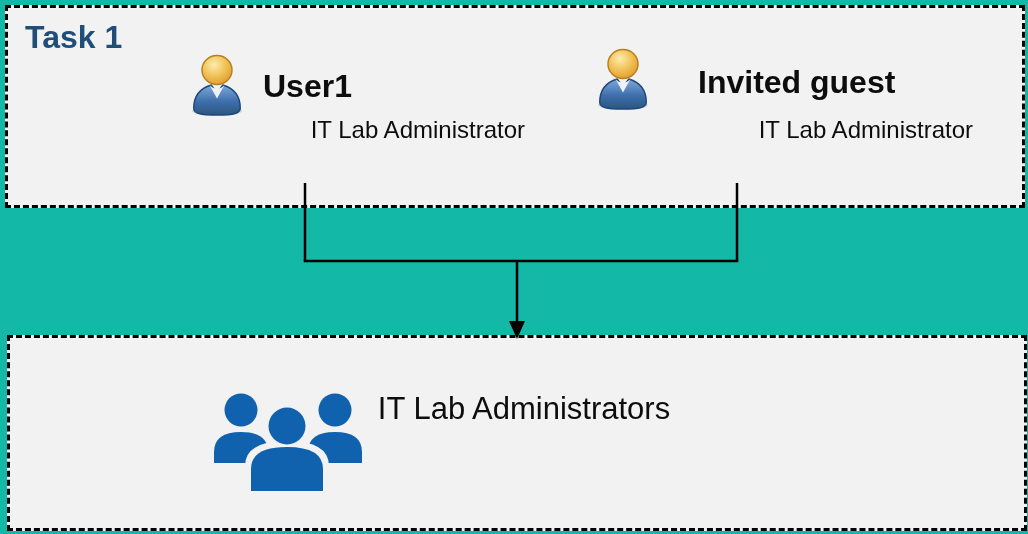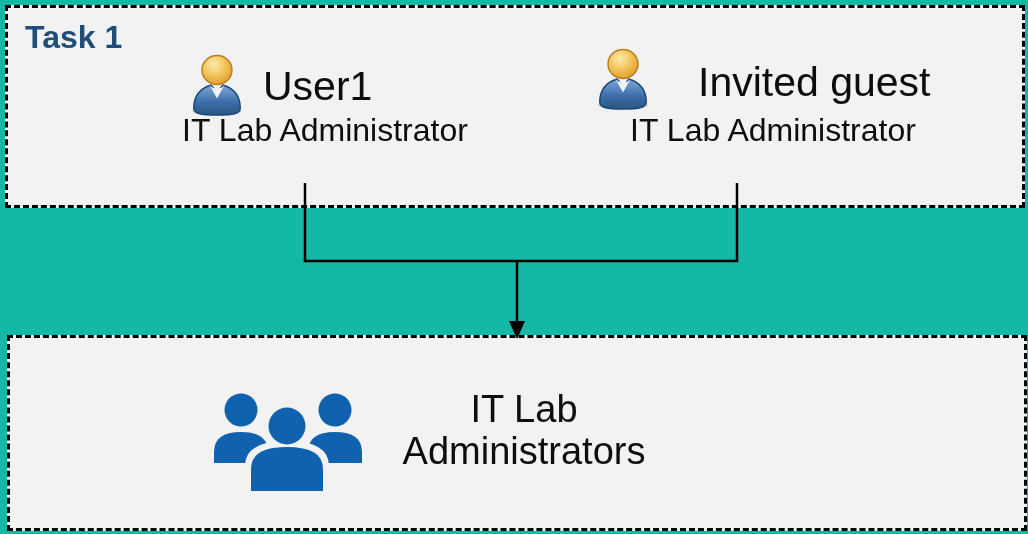--- a/index.html
+++ b/index.html
@@ -18,26 +18,26 @@
   .task2{left:7px;top:335px;width:1020px;height:196px;}
   .task-label{
     position:absolute;margin:0;
     font-size:32px;font-weight:bold;line-height:36px;
     color:var(--color-task-label,#1F4E79);
   }
   .task1 .task-label{left:17px;top:11px;}
   .task2 .task-label{left:23px;top:26px;}
   .abs{position:absolute;}
   .person-icon{width:62px;height:62px;}
-  .member-name{font-size:41px;line-height:36px;white-space:nowrap;}
-  .member-role{font-size:32px;line-height:36px;white-space:nowrap;text-align:center;width:400px;}
+  .member-name{font-size:32px;line-height:36px;white-space:nowrap;font-weight:bold;}
+  .member-role{font-size:24px;line-height:36px;white-space:nowrap;text-align:right;width:400px;}
   .group-icon{width:166px;height:100px;}
   .group-name{
     width:300px;text-align:center;
-    font-size:38px;line-height:42px;
+    font-size:31px;line-height:42px;
   }
   .connector-svg{
     position:absolute;left:0;top:0;width:1028px;height:534px;
     z-index:2;pointer-events:none;
   }
   .defs-holder{position:absolute;width:0;height:0;overflow:hidden;}
 </style>
 </head>
 <body>
 

